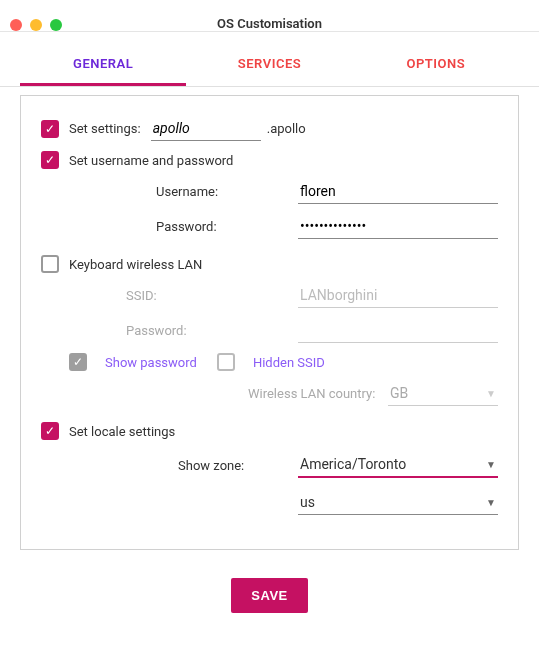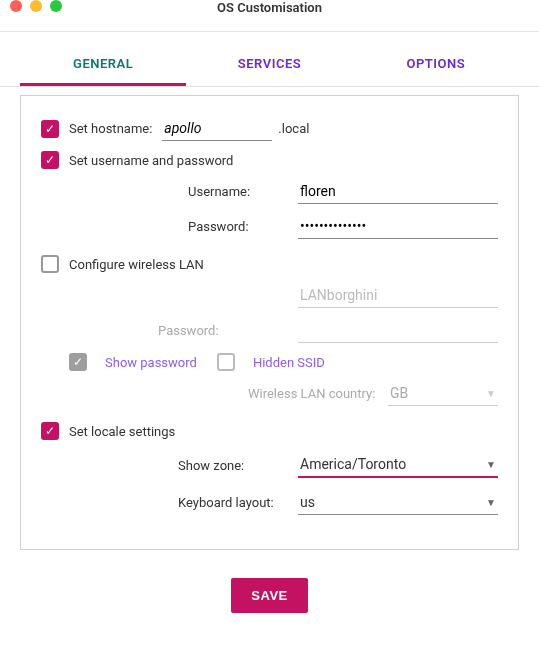--- a/index.html
+++ b/index.html
@@ -1,40 +1,40 @@
 <!DOCTYPE html>
 <html><head>
 <meta charset="utf-8">
 <style>
 * { box-sizing: border-box; margin: 0; padding: 0; }
 body { font-family: -apple-system, BlinkMacSystemFont, "Segoe UI", Roboto, sans-serif; font-size: 13px; color: #333; background: #fff; width: 539px; }
-.titlebar { height: 32px; display: flex; align-items: flex-start; padding: 0 10px; border-bottom: 1px solid #e5e5e5; position: relative; }
+.titlebar { height: 32px; display: flex; align-items: flex-end; padding: 0 10px; border-bottom: 1px solid #e5e5e5; position: relative; }
 .traffic-lights { display: flex; gap: 8px; }
 .traffic-light { width: 12px; height: 12px; border-radius: 50%; }
 .tl-close { background: #ff5f57; }
 .tl-min { background: #febc2e; }
 .tl-max { background: #28c840; }
 .titlebar-title { position: absolute; left: 0; right: 0; text-align: center; font-weight: 600; font-size: 13px; color: #333; pointer-events: none; }
 .tabs { display: flex; border-bottom: 1px solid #e0e0e0; margin-top: 12px; padding: 0 20px; }
-.tab { flex: 1; text-align: center; padding: 12px 0; font-weight: 600; font-size: 13px; color: #6d28d9; cursor: pointer; letter-spacing: 0.5px; }
-.tab.active { color: #0f766e; border-bottom: 3px solid #c51162; }
+.tab { flex: 1; text-align: center; padding: 12px 0; font-weight: 600; font-size: 13px; color: #ef4444; cursor: pointer; letter-spacing: 0.5px; }
+.tab.active { color: #6d28d9; border-bottom: 3px solid #c51162; }
 .panel { margin: 8px 20px 16px 20px; border: 1px solid #d0d0d0; padding: 20px 20px 24px 20px; }
 .section { margin-bottom: 16px; }
 .row { display: flex; align-items: center; margin-bottom: 10px; }
 .row.sub { margin-left: 28px; justify-content: flex-end; }
 .checkbox { width: 18px; height: 18px; border: 2px solid #999; border-radius: 3px; display: inline-flex; align-items: center; justify-content: center; margin-right: 10px; cursor: pointer; flex-shrink: 0; }
 .checkbox.checked { background: #c51162; border-color: #c51162; }
 .checkbox.checked.disabled { background: #9e9e9e; border-color: #9e9e9e; }
 .checkbox .check { color: #fff; font-size: 12px; line-height: 1; }
 .checkbox.disabled { border-color: #bbb; cursor: default; }
 .lbl { font-size: 13px; color: #333; }
 .lbl.disabled { color: #8b5cf6; }
 .field-label { width: 110px; font-size: 13px; color: #333; }
 .field-label.disabled { color: #aaa; }
-.text-input { border: none; border-bottom: 1px solid #888; padding: 4px 2px; font-size: 14px; background: transparent; outline: none; font-family: inherit; }
+.text-input { border: none; border-bottom: 1px solid #888; padding: 4px 2px; font-size: 14px; background: transparent; outline: none; font-family: inherit; margin-left: 32px; }
 .text-input.disabled { border-bottom-color: #ccc; color: #aaa; }
 .text-input::placeholder { color: #bbb; }
 .suffix { margin-left: 6px; font-size: 13px; color: #333; }
 .select-wrap { display: flex; align-items: center; justify-content: space-between; border-bottom: 1px solid #888; padding: 4px 2px; cursor: pointer; }
 .select-wrap.accent { border-bottom: 2px solid #c51162; }
 .select-wrap.disabled { border-bottom-color: #ccc; color: #aaa; cursor: default; }
 .select-value { font-size: 14px; }
 .select-caret { font-size: 10px; color: #666; margin-left: 8px; }
 .select-wrap.disabled .select-caret { color: #ccc; }
 .save-row { text-align: center; padding: 12px 0 20px 0; }
@@ -64,23 +64,23 @@
   <div class="tab">SERVICES</div>
   <div class="tab">OPTIONS</div>
 </div>
 
 <div class="panel">
 
   <div class="row">
     <span class="checkbox checked">
         <span class="check">✓</span>
       </span>
-    <span class="lbl">Set hostname:</span>
+    <span class="lbl">Set settings:</span>
     <input class="text-input hostname-input" style="margin-left: 10px; font-style: italic;" value="apollo">
-    <span class="suffix">.local</span>
+    <span class="suffix">.apollo</span>
   </div>
 
   <div class="section">
     <div class="row">
       <span class="checkbox checked">
           <span class="check">✓</span>
         </span>
       <span class="lbl">Set username and password</span>
     </div>
     <div class="row sub">
@@ -89,23 +89,24 @@
     </div>
     <div class="row sub">
       <span class="field-label">Password:</span>
       <input class="text-input user-input" value="••••••••••••••" style="">
     </div>
   </div>
 
   <div class="section">
     <div class="row">
       <span class="checkbox"></span>
-      <span class="lbl">Configure wireless LAN</span>
+      <span class="lbl">Keyboard wireless LAN</span>
     </div>
     <div class="row sub">
+      <span class="field-label disabled" style="width:140px">SSID:</span>
       <input class="text-input ssid-input disabled" disabled="" placeholder="LANborghini" style="">
     </div>
     <div class="row sub">
       <span class="field-label disabled" style="width:140px">Password:</span>
       <input class="text-input ssid-input disabled" disabled="" value="" style="">
     </div>
     <div class="wlan-checks">
       <div class="wlan-check-item">
         <span class="checkbox checked disabled">
             <span class="check">✓</span>
@@ -134,21 +135,20 @@
       <span class="lbl">Set locale settings</span>
     </div>
     <div class="row sub" style="margin-top:12px">
       <span class="field-label" style="width:120px">Show zone:</span>
       <div class="select-wrap accent tz-select">
         <span class="select-value">America/Toronto</span>
         <span class="select-caret">▼</span>
       </div>
     </div>
     <div class="row sub" style="margin-top:12px">
-      <span class="field-label" style="width:120px">Keyboard layout:</span>
       <div class="select-wrap tz-select">
         <span class="select-value">us</span>
         <span class="select-caret">▼</span>
       </div>
     </div>
   </div>
 
 </div>
 
 <div class="save-row">

